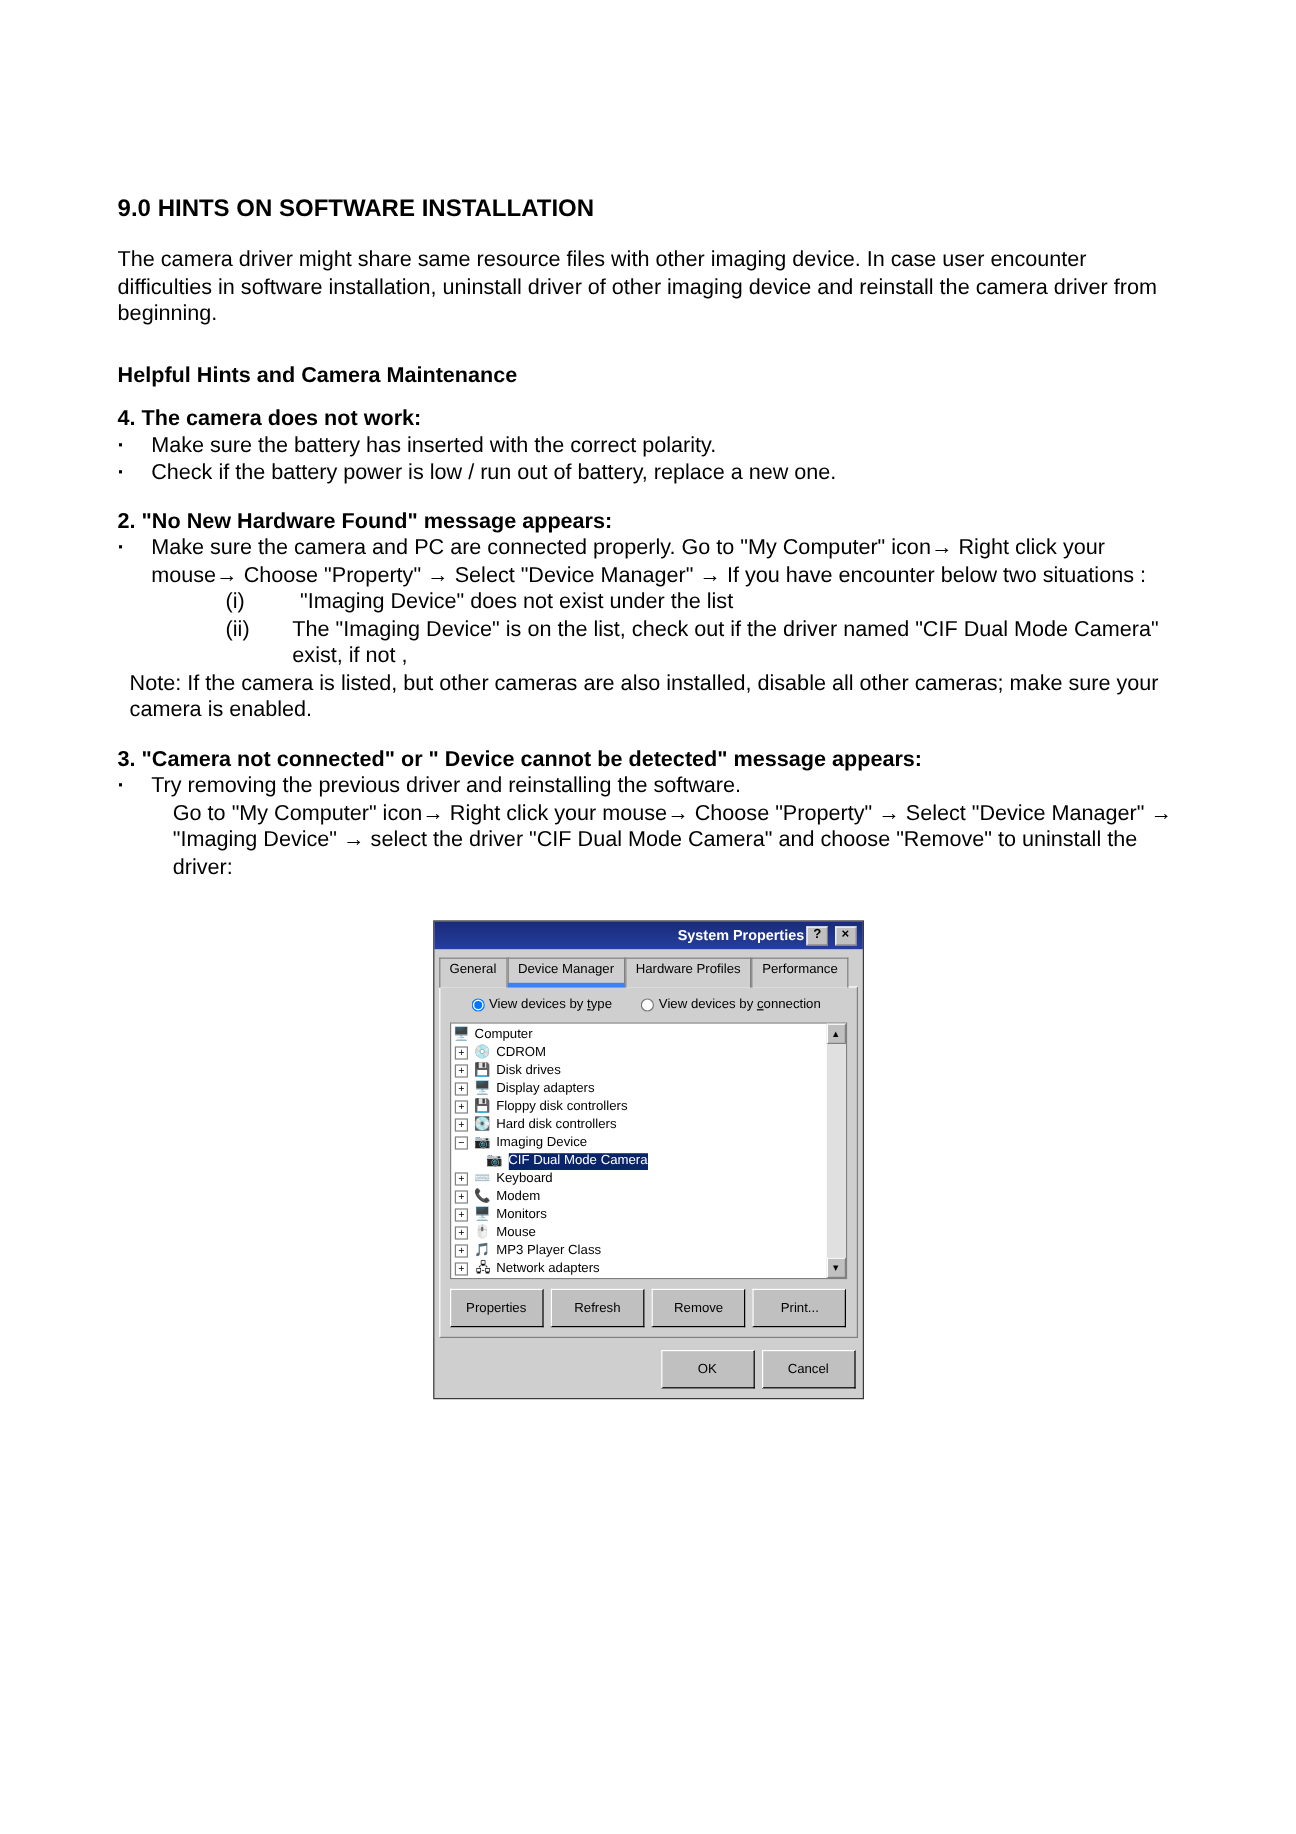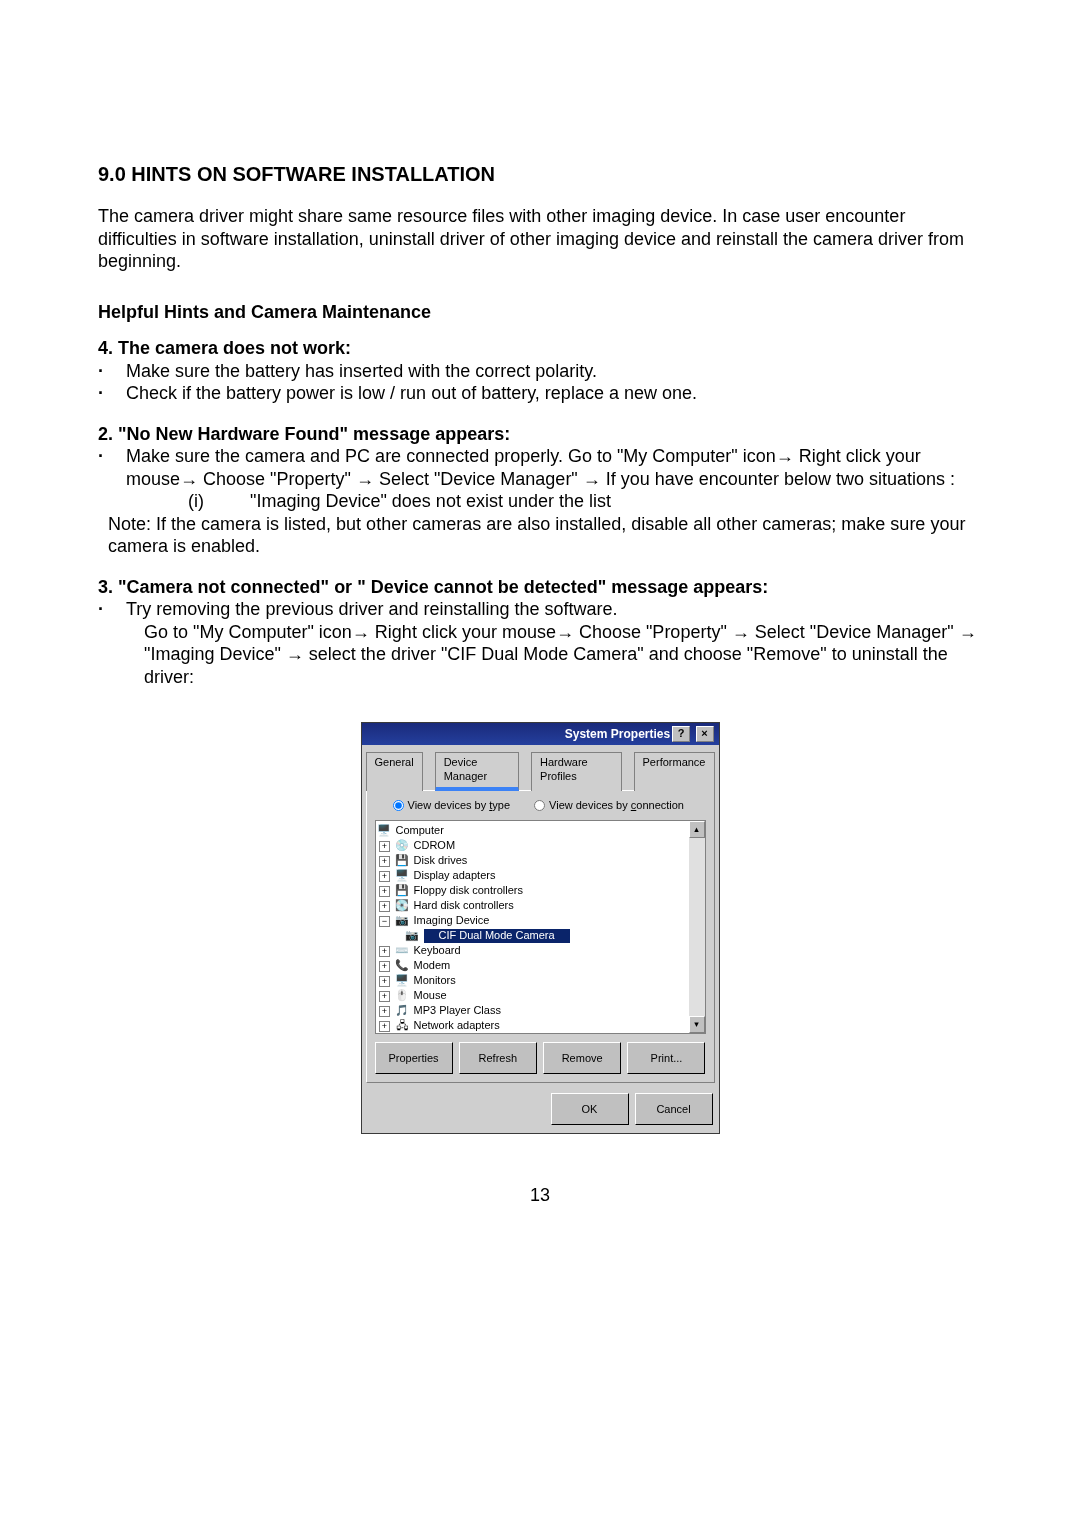--- a/index.html
+++ b/index.html
@@ -91,21 +91,21 @@
       border-left-color:#fff;
       color:#000;
       align-items:center;
       justify-content:center;
       margin-left:2px;
       font-size:11px;
     }
     .sp-tabs {
       display:flex;
       padding: 6px 4px 0 4px;
-      gap: 12px;
+      gap: 0;
       font-size: 11px;
     }
     .sp-tabs .tab {
       padding: 3px 8px;
       background:#cfcfcf;
       border:1px solid #808080;
       border-bottom: none;
       position: relative;
       top:1px;
     }
@@ -143,21 +143,21 @@
     .exp {
       width:9px;height:9px;
       border:1px solid #808080;
       display:inline-flex; align-items:center; justify-content:center;
       font-size:9px; line-height:1;
       background:#fff;
     }
     .tree-row.sel span.lbl {
       background:#0a246a;
       color:#fff;
-      padding:0 15px;
+      padding:0 0;
     }
     .tree-scroll {
       position:absolute;
       right:0; top:0; bottom:0;
       width:16px;
       background:#e0e0e0;
       display:flex;
       flex-direction:column;
       justify-content:space-between;
     }
@@ -227,20 +227,24 @@
     <div class="bullet-row indent-bullet">
       <span class="dot">·</span>
       <span class="bc">
         <span>Make sure the camera and PC are connected properly. Go to "My Computer" icon</span><span class="arrow"></span><span> Right click your mouse</span><span class="arrow"></span><span> Choose "Property" </span><span class="arrow"></span><span> Select "Device Manager" </span><span class="arrow"></span><span> If you have encounter below two situations :</span>
       </span>
     </div>
     <div class="roman-list">
       <div class="row">
         <span class="idx">(i)</span>
         <span>"Imaging Device" does not exist under the list</span>
+      </div>
+      <div class="row">
+        <span class="idx">(ii)</span>
+        <span>The  "Imaging Device" is on the list, check out if the driver named "CIF Dual Mode Camera" exist, if not ,</span>
       </div>
     </div>
     <div style="margin-left:10px;"> Note: If the camera is listed, but other cameras are also installed, disable all other cameras; make sure your camera is enabled.</div>
   </div>
 
   <div class="section-block" style="margin-top:18px;">
     <div class="bold">3.  "Camera not connected" or " Device cannot be detected" message appears:</div>
     <div class="bullet-row indent-bullet">
       <span class="dot">·</span>
       <span class="bc">Try removing the previous driver and reinstalling the software.</span>
@@ -363,14 +367,13 @@
           <button>Print...</button>
         </div>
       </div>
       <div class="sp-okbar">
         <button>OK</button>
         <button>Cancel</button>
       </div>
     </div>
   </div>
 
-  <div class="page-num">13</div>
 </div>
 
 </body></html>

